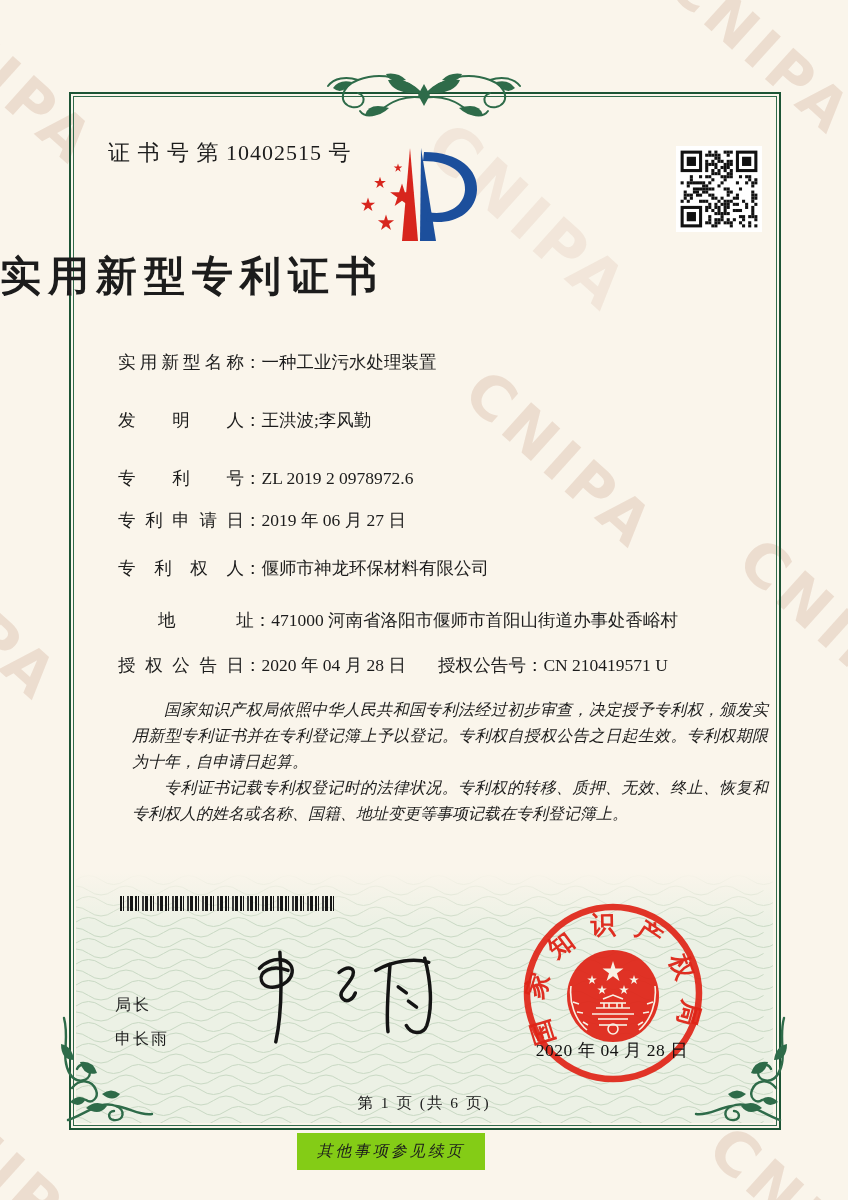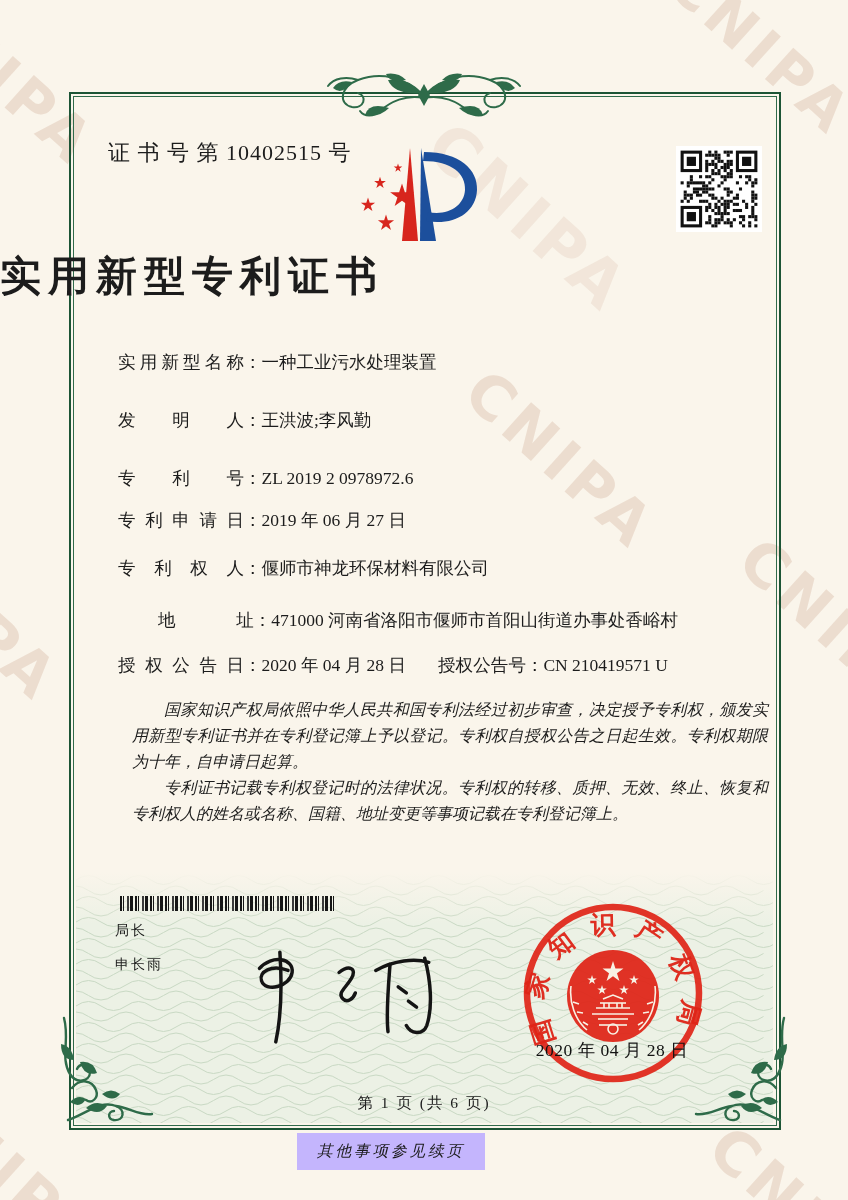--- a/index.html
+++ b/index.html
@@ -40,32 +40,32 @@
   .body-text{position:absolute;left:120px;top:697px;width:636px;
       font-family:"DejaVu Serif",serif;font-style:italic;font-size:16px;
       line-height:26px;text-align:justify;margin-left:12px;}
   .body-text p{margin:0;text-indent:2em;}
   
   .barcode{position:absolute;left:120px;top:896px;width:216px;height:15px;
       background:repeating-linear-gradient(90deg,#161616 0 2px,transparent 2px 3px,
       #161616 3px 4px,transparent 4px 7px,#3a3a3a 7px 9px,transparent 9px 10px,
       #161616 10px 13px,transparent 13px 15px);}
   
-  .director{position:absolute;left:115px;top:914px;font-size:14px;line-height:34px;
+  .director{position:absolute;left:115px;top:988px;font-size:16px;line-height:34px;
       letter-spacing:2px;}
   .signature{position:absolute;left:232px;top:946px;}
   
   .seal{position:absolute;left:520px;top:900px;}
   .seal-date{position:absolute;left:512px;top:1038px;width:200px;text-align:center;
       font-size:17.5px;color:#111;letter-spacing:0.5px;white-space:nowrap;}
   
   .page-info{position:absolute;left:70px;top:1093px;width:708px;text-align:center;
       font-size:15.5px;letter-spacing:2px;}
   .cont-box{position:absolute;left:297px;top:1133px;width:188px;height:37px;
-      background:#c4b5fd;text-align:center;line-height:37px;font-size:15.5px;
+      background:#84cc16;text-align:center;line-height:37px;font-size:15.5px;
       letter-spacing:3px;font-family:"DejaVu Serif",serif;font-style:italic;}
   
   .orn{position:absolute;}
   .orn-top{left:294px;top:64px;}
   .orn-bl{left:56px;top:1016px;}
   .orn-br{left:680px;top:1016px;transform:scaleX(-1);}
 </style>
 </head>
 <body>
 

